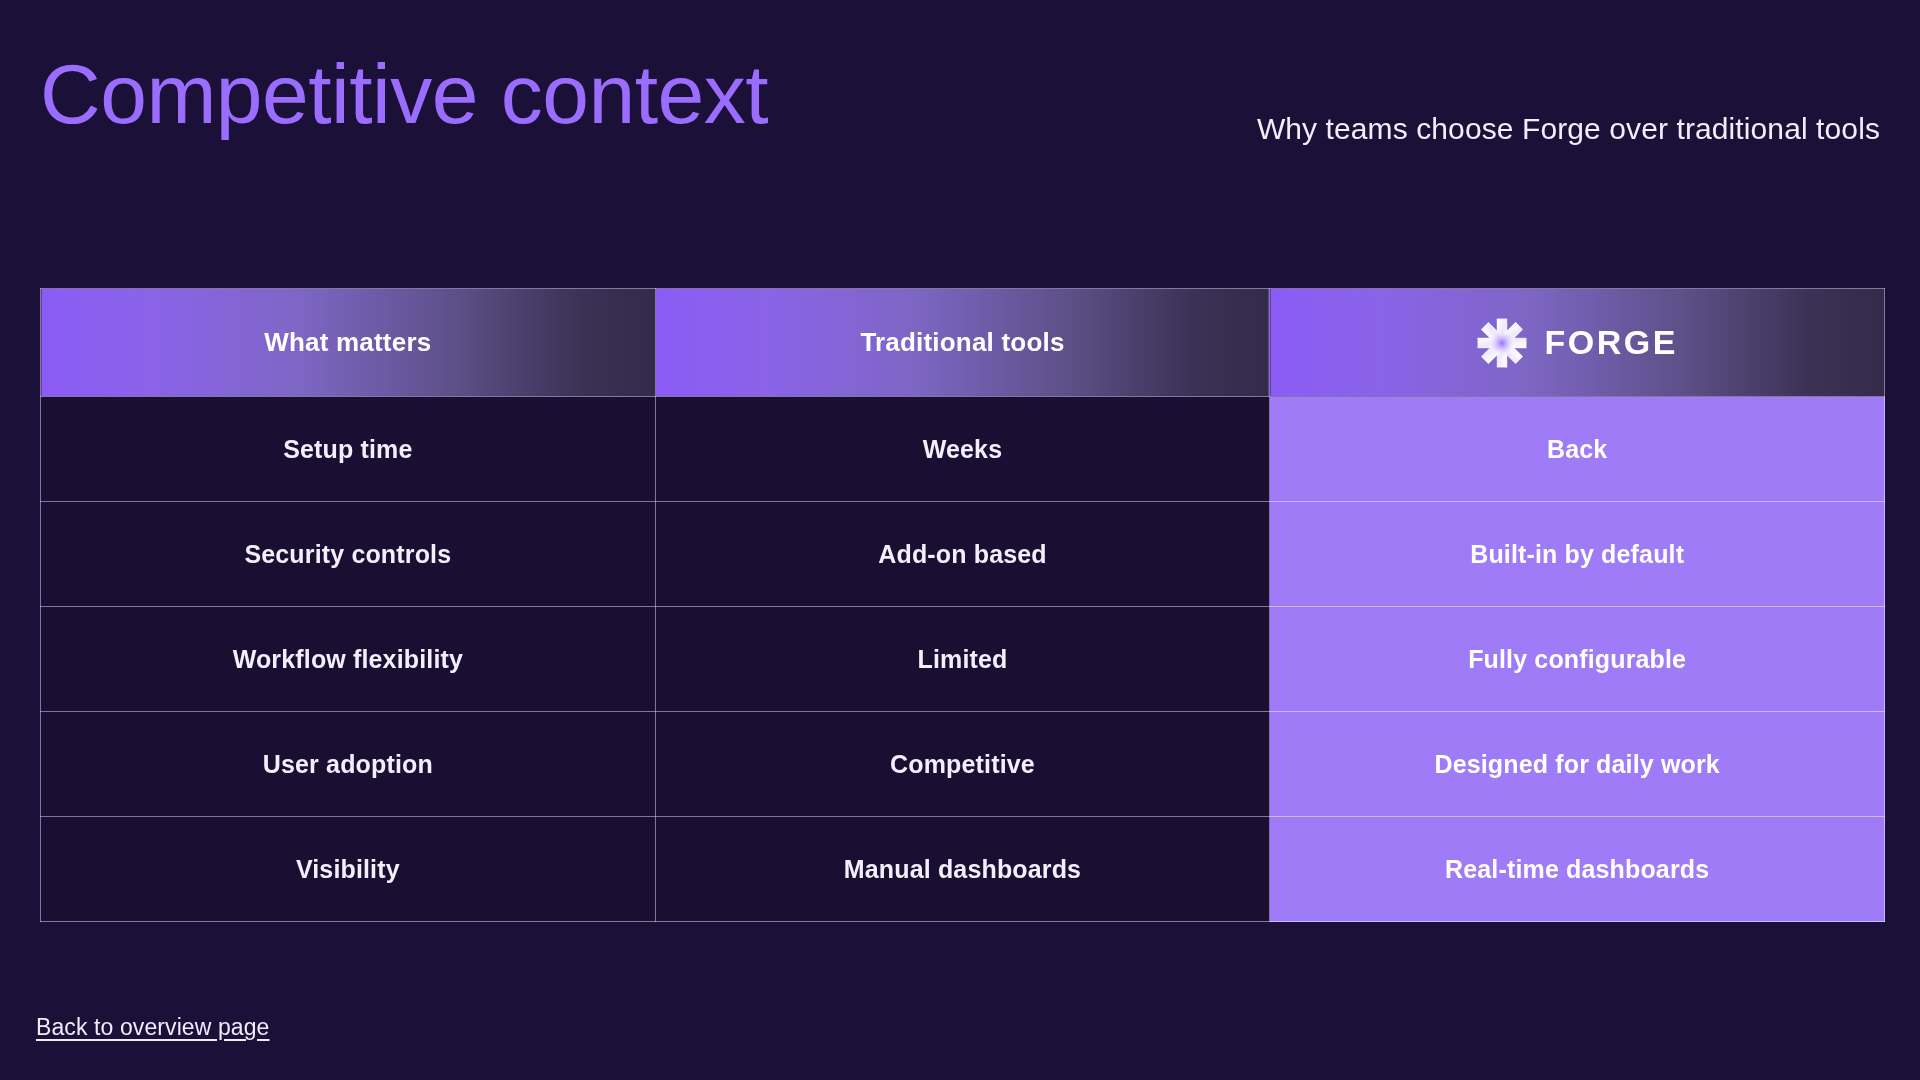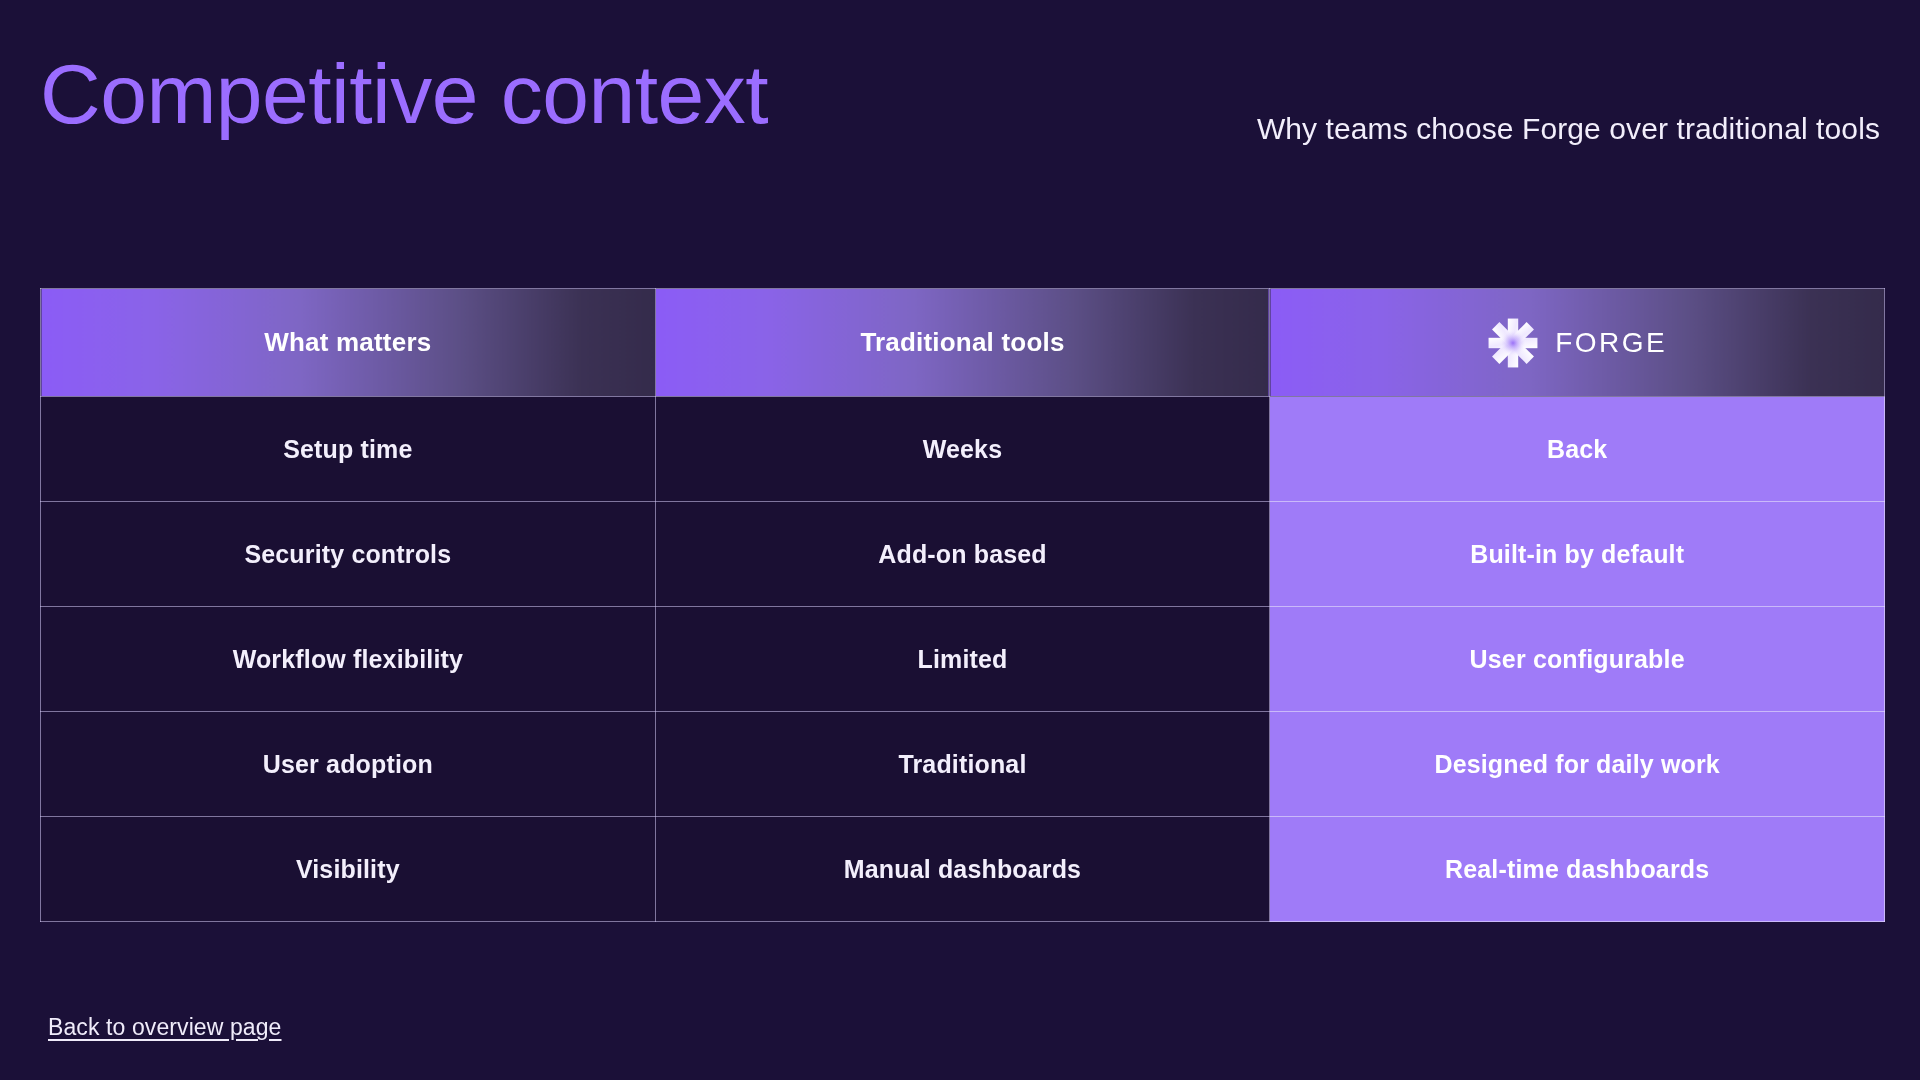--- a/index.html
+++ b/index.html
@@ -107,22 +107,22 @@
   }
 
   .brand-mark {
     width: 52px;
     height: 52px;
     flex: none;
     display: block;
   }
 
   .brand-name {
-    font-size: 28px;
-    font-weight: 400;
+    font-size: 34px;
+    font-weight: 700;
     letter-spacing: 2.5px;
     color: #FFFFFF;
   }
 
   
   .cmp-table tbody td {
     height: 105px;
     padding: 0 18px;
     background: #1A0F33;
     font-size: 25px;
@@ -133,21 +133,21 @@
 
   .cmp-table tbody td.forge-col {
     background: #9F7BF8;
     color: #FFFFFF;
     border-color: rgba(232, 226, 252, 0.6);
   }
 
   
   .footer-link {
     position: absolute;
-    left: 48px;
+    left: 36px;
     top: 1014px;
     font-size: 23px;
     font-weight: 400;
     color: #F0ECFA;
     text-decoration: underline;
     text-underline-offset: 4px;
     cursor: pointer;
     letter-spacing: 0.1px;
   }
 </style>
@@ -206,25 +206,25 @@
           <td class="forge-col">Back</td>
         </tr>
         <tr>
           <td>Security controls</td>
           <td>Add-on based</td>
           <td class="forge-col">Built-in by default</td>
         </tr>
         <tr>
           <td>Workflow flexibility</td>
           <td>Limited</td>
-          <td class="forge-col">User configurable</td>
+          <td class="forge-col">Fully configurable</td>
         </tr>
         <tr>
           <td>User adoption</td>
-          <td>Traditional</td>
+          <td>Competitive</td>
           <td class="forge-col">Designed for daily work</td>
         </tr>
         <tr>
           <td>Visibility</td>
           <td>Manual dashboards</td>
           <td class="forge-col">Real-time dashboards</td>
         </tr>
       </tbody>
     </table>
   </div>

